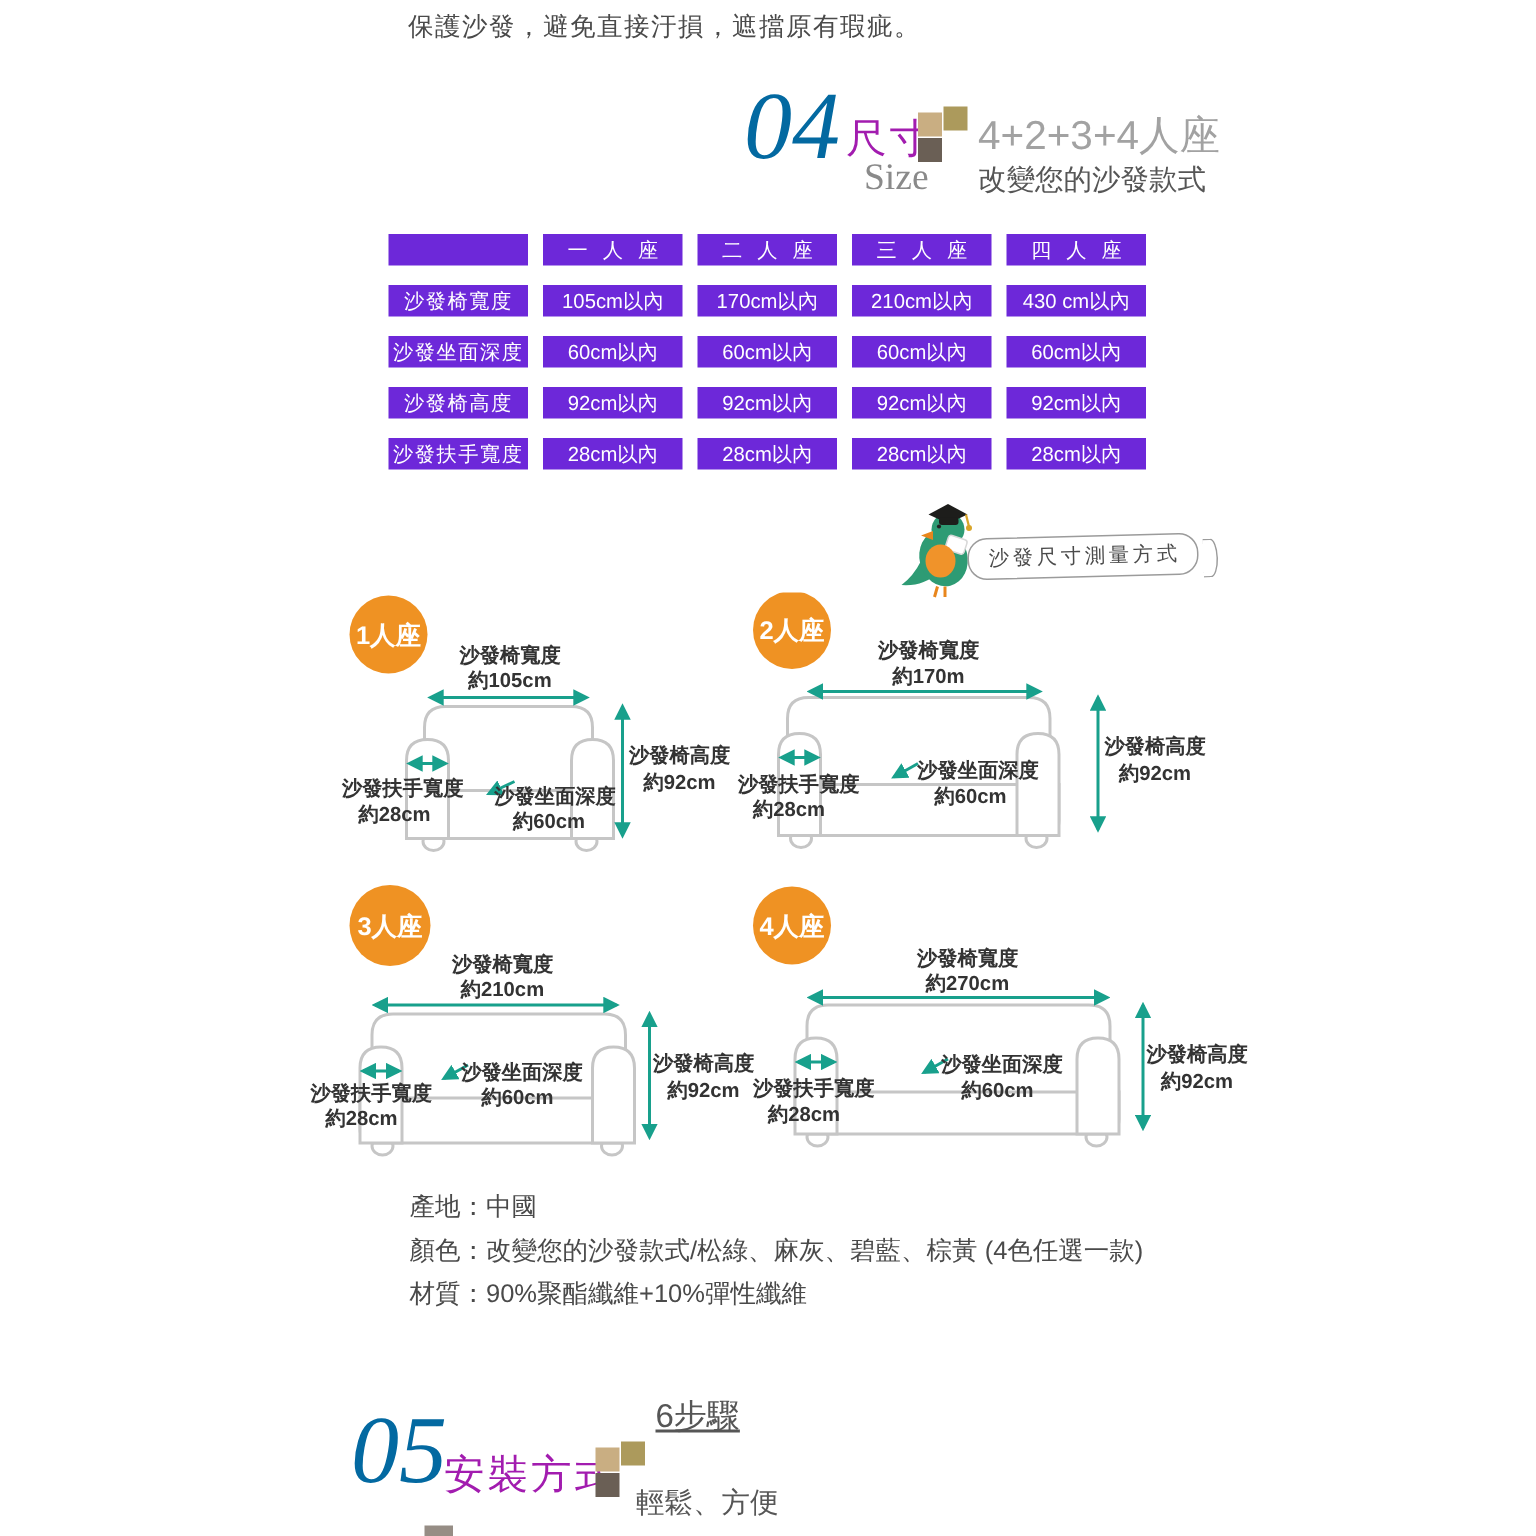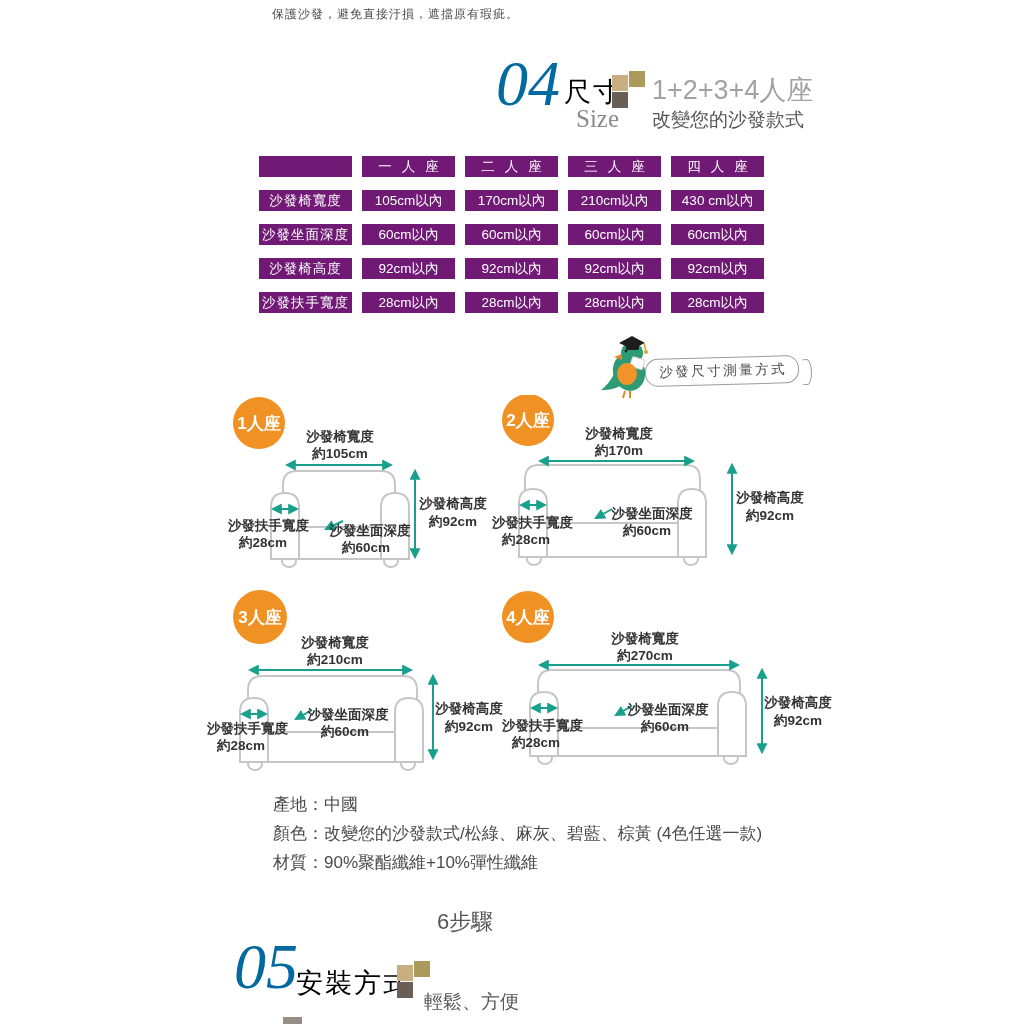--- a/index.html
+++ b/index.html
@@ -2,39 +2,39 @@
 <html><head>
 <meta charset="utf-8">
 <style>
   html,body{margin:0;padding:0;}
   body{
     width:1024px;height:1024px;position:relative;overflow:hidden;background:#fff;
     font-family:"Liberation Sans","DejaVu Sans",sans-serif;color:#4a4a4a;
   }
   .abs{position:absolute;}
   
-  .intro{left:272px;top:6px;font-size:12px;letter-spacing:1px;color:#4a4a4a;}
+  .intro{left:272px;top:6px;font-size:17px;letter-spacing:1px;color:#4a4a4a;}
   
   .sec-num{font-family:"Liberation Serif","DejaVu Serif",serif;font-style:italic;
     font-size:64px;line-height:1;color:#0369a1;}
-  .sec-title{font-size:27px;color:#000000;letter-spacing:2px;}
+  .sec-title{font-size:27px;color:#a21caf;letter-spacing:2px;}
   .sec-sub{font-family:"Liberation Serif","DejaVu Serif",serif;font-size:25px;color:#8a8a8a;}
   .sec-headline{font-size:27px;color:#a2a2a2;}
   .sec-headline-sm{font-size:22px;color:#565656;}
   .sec-tagline{font-size:19px;color:#565656;}
   
   .sq-icon{width:36px;height:38px;}
   .sq-icon span{position:absolute;width:16px;height:16px;}
   .sq-tan{left:0;top:4px;background:#c9ae82;}
   .sq-gold{left:17px;top:0;background:#ac9a5c;}
   .sq-dark{left:0;top:21px;background:#6a5f55;}
   
   .size-table{left:259px;top:156px;display:grid;
     grid-template-columns:repeat(5,93px);column-gap:10px;row-gap:13px;}
-  .cell{height:21px;line-height:21px;background:#701a75;color:#fff;
+  .cell{height:21px;line-height:21px;background:#6d28d9;color:#fff;
     font-size:13.5px;text-align:center;white-space:nowrap;overflow:hidden;}
   .cell.head{letter-spacing:10px;text-indent:10px;}
   .cell.rowlab{letter-spacing:1px;}
   
   .banner-wrap{left:593px;top:334px;width:240px;height:70px;}
   .ribbon{position:absolute;left:52px;top:23px;width:152px;height:26px;
     border:1.5px solid #9b9b9b;border-radius:13px;background:#fff;
     transform:rotate(-1.5deg);display:flex;align-items:center;justify-content:center;}
   .ribbon-tail{position:absolute;left:209px;top:25px;width:9px;height:24px;
     border:1.5px solid #9b9b9b;border-left:none;border-radius:0 50% 50% 0/0 50% 50% 0;
@@ -56,21 +56,21 @@
 
 <div class="abs intro">保護沙發，避免直接汙損，遮擋原有瑕疵。</div>
 
 <div class="abs sec-num" style="left:496px;top:52px;">04</div>
 <div class="abs sec-title" style="left:564px;top:74px;">尺寸</div>
 <div class="abs sq-icon" style="left:612px;top:71px;">
   <span class="sq-tan"></span>
   <span class="sq-gold"></span>
   <span class="sq-dark"></span>
 </div>
-<div class="abs sec-headline" style="left:652px;top:72px;">1+2+3+4人座</div>
+<div class="abs sec-headline" style="left:652px;top:72px;">4+2+3+4人座</div>
 <div class="abs sec-sub" style="left:576px;top:105px;">Size</div>
 <div class="abs sec-tagline" style="left:652px;top:107px;">改變您的沙發款式</div>
 
 <div class="abs size-table">
   <div class="cell"></div>
   <div class="cell head">一人座</div>
   <div class="cell head">二人座</div>
   <div class="cell head">三人座</div>
   <div class="cell head">四人座</div>
 
@@ -234,16 +234,16 @@
   <div>材質：90%聚酯纖維+10%彈性纖維</div>
 </div>
 
 <div class="abs sec-num" style="left:234px;top:935px;">05</div>
 <div class="abs sec-title" style="left:296px;top:965px;">安裝方式</div>
 <div class="abs sq-icon" style="left:397px;top:961px;">
   <span class="sq-tan"></span>
   <span class="sq-gold"></span>
   <span class="sq-dark"></span>
 </div>
-<div class="abs sec-headline-sm" style="left:437px;top:907px;">6步驟</div>
+<div class="abs sec-headline-sm" style="left:437px;top:929px;text-decoration:underline;">6步驟</div>
 <div class="abs sec-tagline" style="left:424px;top:989px;">輕鬆、方便</div>
 
 <div class="abs peek"></div>
 
 </body></html>

